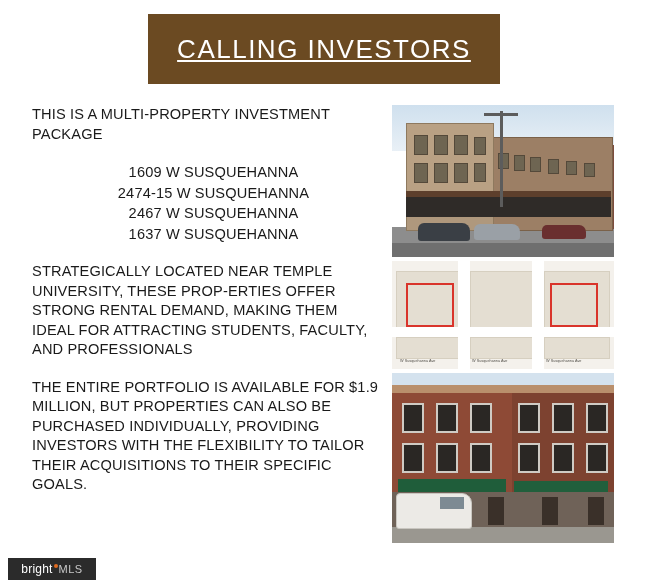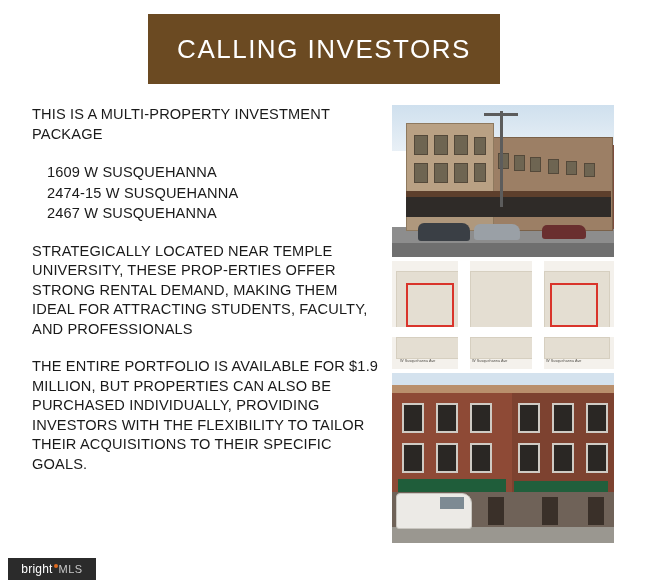--- a/index.html
+++ b/index.html
@@ -26,20 +26,21 @@
     display: flex;
     align-items: center;
     justify-content: center;
   }
   .banner-title {
     color: #ffffff;
     font-size: 26px;
     letter-spacing: 1.5px;
     font-weight: 400;
     white-space: nowrap;
+    text-decoration: underline;
   }
 
   
   .text-col {
     position: absolute;
     left: 32px;
     top: 105px;
     width: 348px;
     color: #1a1a1a;
     font-size: 14.6px;
@@ -47,20 +48,21 @@
     letter-spacing: 0.15px;
   }
   .para {
     margin: 0 0 18px 0;
   }
   .para:last-child { margin-bottom: 0; }
   .addr-list {
     margin: 0 0 18px 15px;
     padding: 0;
     list-style: none;
+    text-align: center;
   }
   .addr-list li {
     margin: 0;
     padding: 0;
     line-height: 20.5px;
   }
 
   
   .photo-col {
     position: absolute;
@@ -241,20 +243,21 @@
 </div>
 
 <div class="text-col">
 
   <p class="para">THIS IS A MULTI-PROPERTY INVESTMENT PACKAGE</p>
 
   <ul class="addr-list">
     <li>1609 W SUSQUEHANNA</li>
     <li>2474-15 W SUSQUEHANNA</li>
     <li>2467 W SUSQUEHANNA</li>
+    <li>1637 W SUSQUEHANNA</li>
   </ul>
 
   <p class="para">STRATEGICALLY LOCATED NEAR TEMPLE UNIVERSITY, THESE PROP-ERTIES OFFER STRONG RENTAL DEMAND, MAKING THEM IDEAL FOR ATTRACTING STUDENTS, FACULTY, AND PROFESSIONALS</p>
 
   <p class="para">THE ENTIRE PORTFOLIO IS AVAILABLE FOR $1.9 MILLION, BUT PROPERTIES CAN ALSO BE PURCHASED INDIVIDUALLY, PROVIDING INVESTORS WITH THE FLEXIBILITY TO TAILOR THEIR ACQUISITIONS TO THEIR SPECIFIC GOALS.</p>
 </div>
 
 <div class="photo-col">
 
   <div class="photo photo-top">

